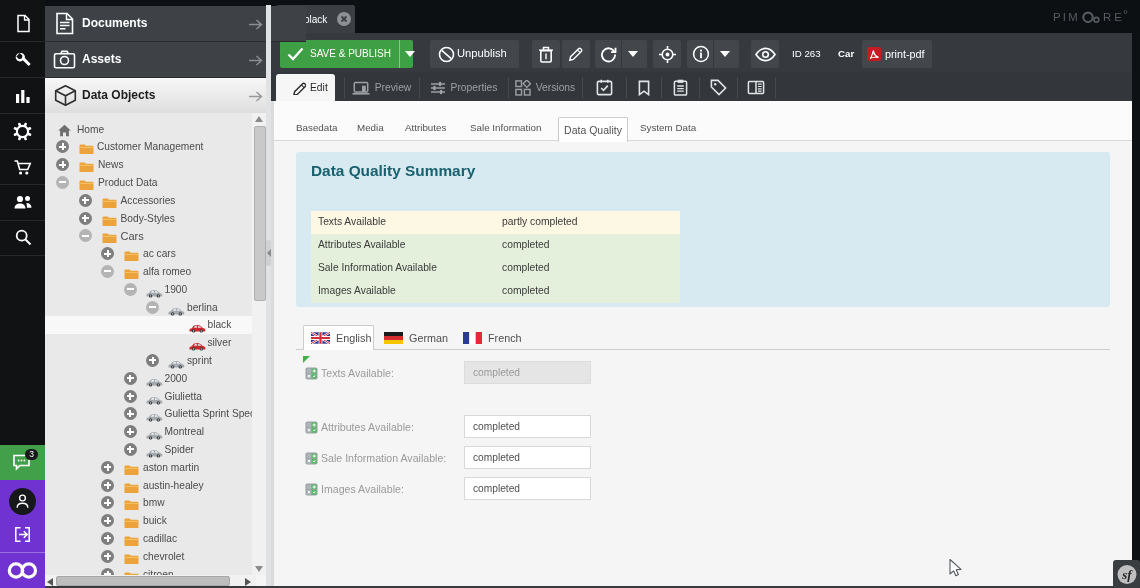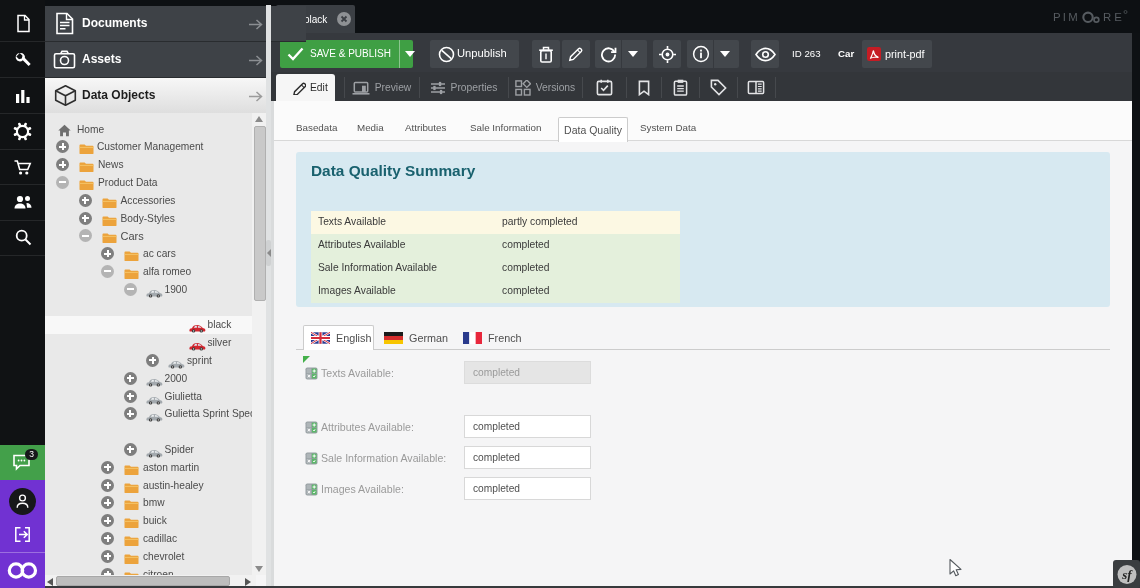--- a/index.html
+++ b/index.html
@@ -414,20 +414,34 @@
         <span class="abs" style="left:100.5px; top:3.5px;"><svg width="17" height="11" viewBox="0 0 16 10">
             <path d="M0.9 8.7 C0.2 8.7 0.2 7.3 0.9 6.2 L2.8 5.7 C3.7 3.8 5.1 2.7 7.4 2.7 C10.2 2.7 12 4.1 13 5.5 L14.9 6.2 C15.6 7 15.6 8.7 14.9 8.7 Z" fill="#a3a9ae"></path>
             <path d="M4.6 5.3 L5.5 3.9 C6.4 3.3 7.4 3.3 7.4 3.7 V5.3 Z M8.4 5.3 V3.7 C9.8 3.7 11.2 4.6 11.7 5.3 Z" fill="#eceef0"></path>
             <circle cx="4.3" cy="8.2" r="1.6" fill="#3c3c3c"></circle>
             <circle cx="11.6" cy="8.2" r="1.6" fill="#3c3c3c"></circle>
             <circle cx="4.3" cy="8.2" r="0.6" fill="#ddd"></circle>
             <circle cx="11.6" cy="8.2" r="0.6" fill="#ddd"></circle>
           </svg></span>
         <span class="abs" style="left:119.5px; top:3.5px; font-size:10.2px; color:#4b4b4b;">1900</span>
       </div>
+      <div class="abs" style="left:0; top:185.00000000000003px; width:207px; height:18px;">
+        <span class="abs" style="left:101.0px; top:2.5px; width:13px; height:13px; border-radius:50%; background:#b4b4b4;">
+          <span class="abs" style="left:3px; top:5.5px; width:7px; height:2px; background:#fff;"></span>
+        </span>
+        <span class="abs" style="left:123.0px; top:3.5px;"><svg width="17" height="11" viewBox="0 0 16 10">
+            <path d="M0.9 8.7 C0.2 8.7 0.2 7.3 0.9 6.2 L2.8 5.7 C3.7 3.8 5.1 2.7 7.4 2.7 C10.2 2.7 12 4.1 13 5.5 L14.9 6.2 C15.6 7 15.6 8.7 14.9 8.7 Z" fill="#a3a9ae"></path>
+            <path d="M4.6 5.3 L5.5 3.9 C6.4 3.3 7.4 3.3 7.4 3.7 V5.3 Z M8.4 5.3 V3.7 C9.8 3.7 11.2 4.6 11.7 5.3 Z" fill="#eceef0"></path>
+            <circle cx="4.3" cy="8.2" r="1.6" fill="#3c3c3c"></circle>
+            <circle cx="11.6" cy="8.2" r="1.6" fill="#3c3c3c"></circle>
+            <circle cx="4.3" cy="8.2" r="0.6" fill="#ddd"></circle>
+            <circle cx="11.6" cy="8.2" r="0.6" fill="#ddd"></circle>
+          </svg></span>
+        <span class="abs" style="left:142.0px; top:3.5px; font-size:10.2px; color:#4b4b4b;">berlina</span>
+      </div>
       <div class="abs" style="left:0; top:202.80000000000004px; width:207px; height:18px; background:#f8f8f8;">
         <span class="abs" style="left:143.5px; top:3.5px;"><svg width="17" height="11" viewBox="0 0 16 10">
             <path d="M0.9 8.7 C0.2 8.7 0.2 7.3 0.9 6.2 L2.8 5.7 C3.7 3.8 5.1 2.7 7.4 2.7 C10.2 2.7 12 4.1 13 5.5 L14.9 6.2 C15.6 7 15.6 8.7 14.9 8.7 Z" fill="#d2262e"></path>
             <path d="M4.6 5.3 L5.5 3.9 C6.4 3.3 7.4 3.3 7.4 3.7 V5.3 Z M8.4 5.3 V3.7 C9.8 3.7 11.2 4.6 11.7 5.3 Z" fill="#dfe8f2"></path>
             <circle cx="4.3" cy="8.2" r="1.6" fill="#3c3c3c"></circle>
             <circle cx="11.6" cy="8.2" r="1.6" fill="#3c3c3c"></circle>
             <circle cx="4.3" cy="8.2" r="0.6" fill="#ddd"></circle>
             <circle cx="11.6" cy="8.2" r="0.6" fill="#ddd"></circle>
           </svg></span>
         <span class="abs" style="left:162.5px; top:3.5px; font-size:10.2px; color:#4b4b4b;">black</span>
@@ -495,20 +509,35 @@
         </span>
         <span class="abs" style="left:100.5px; top:3.5px;"><svg width="17" height="11" viewBox="0 0 16 10">
             <path d="M0.9 8.7 C0.2 8.7 0.2 7.3 0.9 6.2 L2.8 5.7 C3.7 3.8 5.1 2.7 7.4 2.7 C10.2 2.7 12 4.1 13 5.5 L14.9 6.2 C15.6 7 15.6 8.7 14.9 8.7 Z" fill="#a3a9ae"></path>
             <path d="M4.6 5.3 L5.5 3.9 C6.4 3.3 7.4 3.3 7.4 3.7 V5.3 Z M8.4 5.3 V3.7 C9.8 3.7 11.2 4.6 11.7 5.3 Z" fill="#eceef0"></path>
             <circle cx="4.3" cy="8.2" r="1.6" fill="#3c3c3c"></circle>
             <circle cx="11.6" cy="8.2" r="1.6" fill="#3c3c3c"></circle>
             <circle cx="4.3" cy="8.2" r="0.6" fill="#ddd"></circle>
             <circle cx="11.6" cy="8.2" r="0.6" fill="#ddd"></circle>
           </svg></span>
         <span class="abs" style="left:119.5px; top:3.5px; font-size:10.2px; color:#4b4b4b;">Gulietta Sprint Specia</span>
+      </div>
+      <div class="abs" style="left:0; top:309.6000000000001px; width:207px; height:18px;">
+        <span class="abs" style="left:78.5px; top:2.5px; width:13px; height:13px; border-radius:50%; background:#7e7e7e;">
+          <span class="abs" style="left:3px; top:5.5px; width:7px; height:2px; background:#fff;"></span>
+          <span class="abs" style="left:5.5px; top:3px; width:2px; height:7px; background:#fff;"></span>
+        </span>
+        <span class="abs" style="left:100.5px; top:3.5px;"><svg width="17" height="11" viewBox="0 0 16 10">
+            <path d="M0.9 8.7 C0.2 8.7 0.2 7.3 0.9 6.2 L2.8 5.7 C3.7 3.8 5.1 2.7 7.4 2.7 C10.2 2.7 12 4.1 13 5.5 L14.9 6.2 C15.6 7 15.6 8.7 14.9 8.7 Z" fill="#a3a9ae"></path>
+            <path d="M4.6 5.3 L5.5 3.9 C6.4 3.3 7.4 3.3 7.4 3.7 V5.3 Z M8.4 5.3 V3.7 C9.8 3.7 11.2 4.6 11.7 5.3 Z" fill="#eceef0"></path>
+            <circle cx="4.3" cy="8.2" r="1.6" fill="#3c3c3c"></circle>
+            <circle cx="11.6" cy="8.2" r="1.6" fill="#3c3c3c"></circle>
+            <circle cx="4.3" cy="8.2" r="0.6" fill="#ddd"></circle>
+            <circle cx="11.6" cy="8.2" r="0.6" fill="#ddd"></circle>
+          </svg></span>
+        <span class="abs" style="left:119.5px; top:3.5px; font-size:10.2px; color:#4b4b4b;">Montreal</span>
       </div>
       <div class="abs" style="left:0; top:327.4000000000001px; width:207px; height:18px;">
         <span class="abs" style="left:78.5px; top:2.5px; width:13px; height:13px; border-radius:50%; background:#7e7e7e;">
           <span class="abs" style="left:3px; top:5.5px; width:7px; height:2px; background:#fff;"></span>
           <span class="abs" style="left:5.5px; top:3px; width:2px; height:7px; background:#fff;"></span>
         </span>
         <span class="abs" style="left:100.5px; top:3.5px;"><svg width="17" height="11" viewBox="0 0 16 10">
             <path d="M0.9 8.7 C0.2 8.7 0.2 7.3 0.9 6.2 L2.8 5.7 C3.7 3.8 5.1 2.7 7.4 2.7 C10.2 2.7 12 4.1 13 5.5 L14.9 6.2 C15.6 7 15.6 8.7 14.9 8.7 Z" fill="#a3a9ae"></path>
             <path d="M4.6 5.3 L5.5 3.9 C6.4 3.3 7.4 3.3 7.4 3.7 V5.3 Z M8.4 5.3 V3.7 C9.8 3.7 11.2 4.6 11.7 5.3 Z" fill="#eceef0"></path>
             <circle cx="4.3" cy="8.2" r="1.6" fill="#3c3c3c"></circle>

